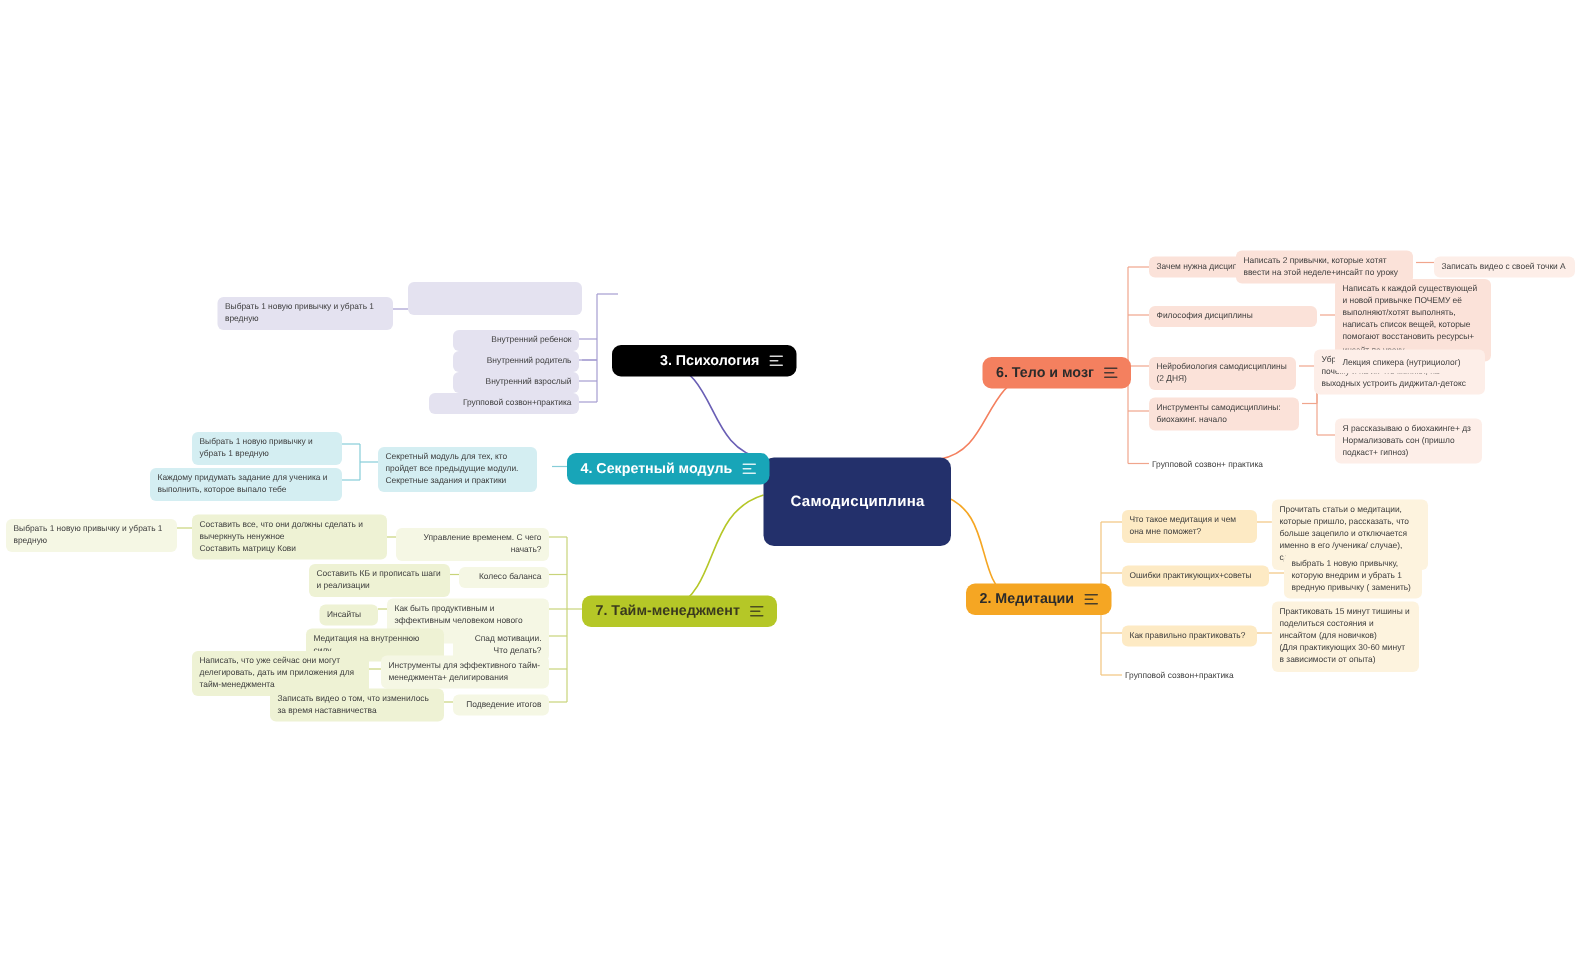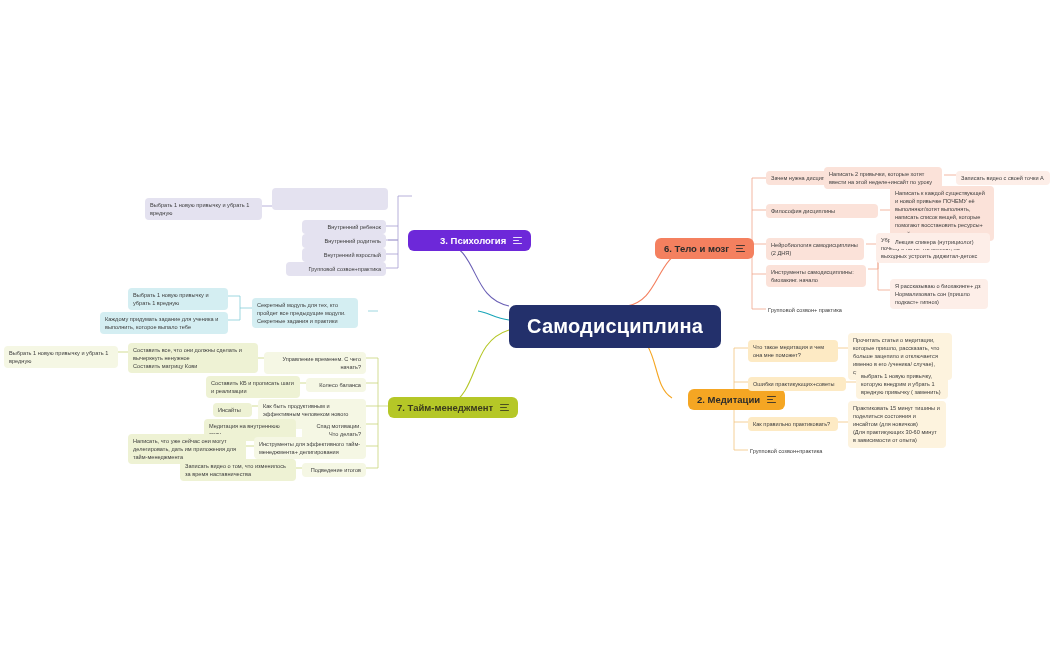--- a/index.html
+++ b/index.html
@@ -6,32 +6,32 @@
   body{width:1050px;height:650px;position:relative;overflow:hidden;
        font-family:"Liberation Sans","DejaVu Sans",sans-serif;}
   #canvas{position:absolute;left:0;top:0;width:1050px;height:650px;}
   svg.links{position:absolute;left:0;top:0;width:1050px;height:650px;pointer-events:none;}
 
   .node{position:absolute;box-sizing:border-box;}
 
   
   .central{
     background:#23306b;color:#ffffff;border-radius:7px;
-    padding:10px 18px;font-size:20px;font-weight:bold;letter-spacing:.2px;
+    padding:24px 18px;font-size:10px;font-weight:bold;letter-spacing:.2px;
     white-space:nowrap;
   }
 
   
   .branch{
     border-radius:6px;padding:5px 9px;font-size:9.5px;font-weight:bold;
     white-space:nowrap;display:flex;align-items:center;gap:7px;
   }
   .b1{background:#f4805f;color:#2b2b2b;}
   .b2{background:#f5a623;color:#2b2b2b;}
-  .b3{background:#6d28d9;color:#ffffff;padding-left:32px;}
+  .b3{background:#000000;color:#ffffff;padding-left:32px;}
   .b4{background:#18a5b8;color:#ffffff;}
   .b5{background:#b5c727;color:#3a3a1e;}
 
   .noteicon{display:inline-flex;flex-direction:column;justify-content:center;gap:1.5px;width:9px;}
   .noteicon i{display:block;height:1.4px;background:currentColor;border-radius:1px;opacity:.85;}
   .noteicon i:nth-child(1){width:100%;}
   .noteicon i:nth-child(2){width:70%;}
   .noteicon i:nth-child(3){width:100%;}
 
   
@@ -156,21 +156,21 @@
 
   <div class="node leaf t1" style="left:766px;top:238px;width:98px;">Нейробиология самодисциплины (2 ДНЯ)</div>
   <div class="node leaf t1b" style="left:876px;top:233px;width:114px;">Убрать 2 вредные привычки, написать почему и на их что меняют, на выходных устроить диджитал-детокс</div>
 
   <div class="node leaf t1" style="left:766px;top:265px;width:100px;">Инструменты самодисциплины: биохакинг. начало</div>
   <div class="node leaf t1b" style="left:890px;top:235px;width:98px;">Лекция спикера (нутрициолог)</div>
   <div class="node leaf t1b" style="left:890px;top:279px;width:98px;">Я рассказываю о биохакинге+ дз Нормализовать сон (пришло подкаст+ гипноз)</div>
 
   <div class="node leaf plain" style="left:766px;top:303px;width:100px;">Групповой созвон+ практика</div>
 
-  <div class="node branch b2" style="left:644px;top:389px;margin-left:44px;">
+  <div class="node branch b2" style="left:644px;top:389px;">
     <span>2. Медитации</span>
     <span class="noteicon">
         <i></i>
         <i></i>
         <i></i>
       </span>
   </div>
 
   <div class="node leaf t2" style="left:748px;top:340px;width:90px;">Что такое медитация и чем она мне поможет?</div>
   <div class="node leaf t2b" style="left:848px;top:333px;width:104px;">Прочитать статьи о медитации, которые пришло, рассказать, что больше зацепило и отключается именно в его /ученика/ случае), сделать тест на осознанность</div>
@@ -194,20 +194,28 @@
   </div>
 
   <div class="node empty" style="left:272px;top:188px;width:116px;height:22px;"></div>
   <div class="node leaf t3" style="left:145px;top:198px;width:117px;">Выбрать 1 новую привычку и убрать 1 вредную</div>
 
   <div class="node leaf t3" style="left:302px;top:220px;width:84px;text-align:right;">Внутренний ребенок</div>
   <div class="node leaf t3" style="left:302px;top:234px;width:84px;text-align:right;">Внутренний родитель</div>
   <div class="node leaf t3" style="left:302px;top:248px;width:84px;text-align:right;">Внутренний взрослый</div>
   <div class="node leaf t3" style="left:286px;top:262px;width:100px;text-align:right;">Групповой созвон+практика</div>
 
+  <div class="node branch b4" style="left:378px;top:302px;">
+    <span>4. Секретный модуль</span>
+    <span class="noteicon">
+        <i></i>
+        <i></i>
+        <i></i>
+      </span>
+  </div>
 
   <div class="node leaf t4" style="left:252px;top:298px;width:106px;">Секретный модуль для тех, кто пройдет все предыдущие модули. Секретные задания и практики</div>
   <div class="node leaf t4" style="left:128px;top:288px;width:100px;">Выбрать 1 новую привычку и убрать 1 вредную</div>
   <div class="node leaf t4" style="left:100px;top:312px;width:128px;">Каждому придумать задание для ученика и выполнить, которое выпало тебе</div>
 
   <div class="node branch b5" style="left:388px;top:397px;">
     <span>7. Тайм-менеджмент</span>
     <span class="noteicon">
         <i></i>
         <i></i>

